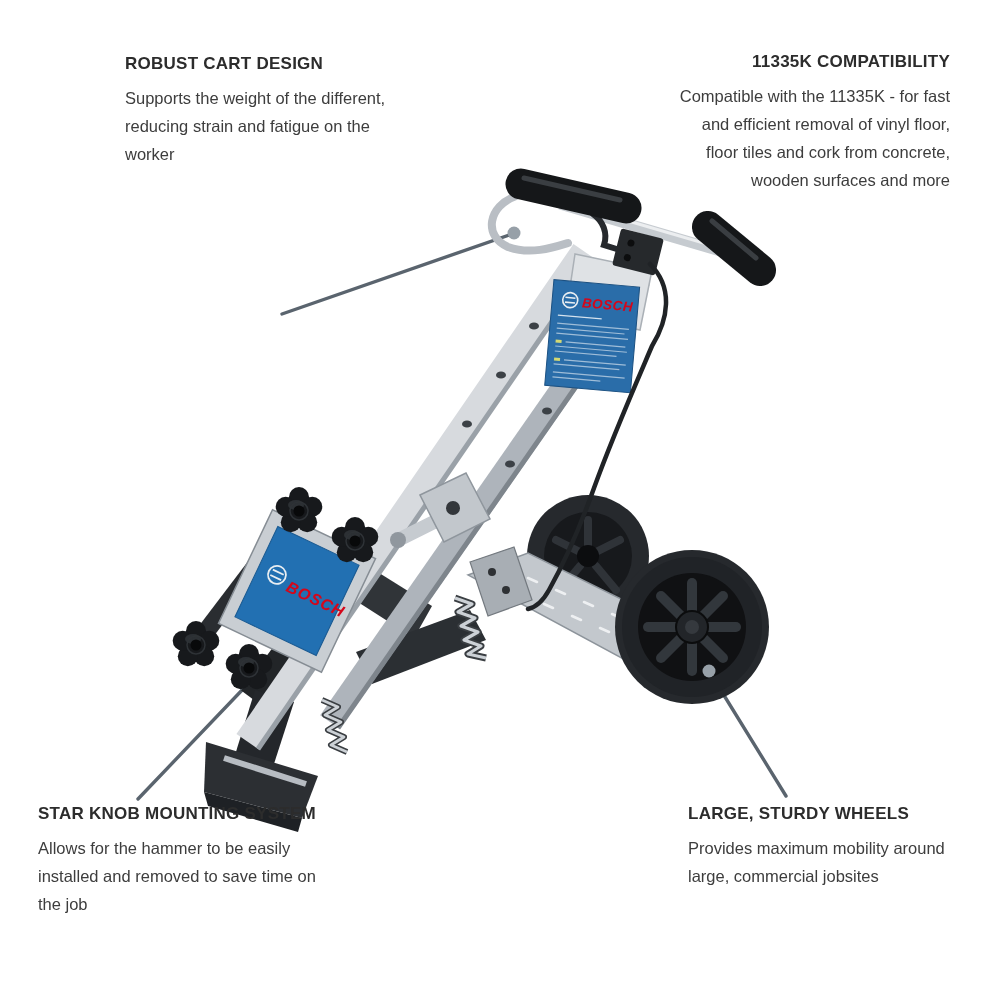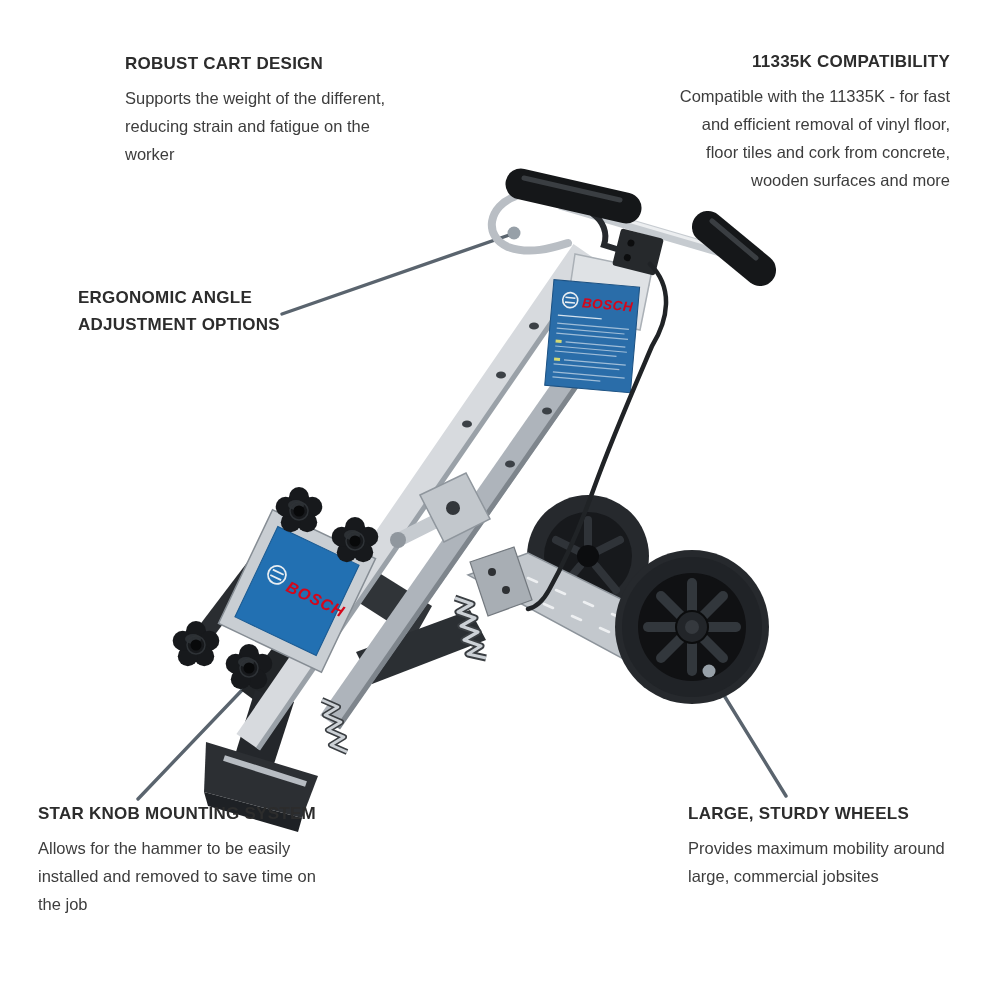--- a/index.html
+++ b/index.html
@@ -220,21 +220,20 @@
     <h3>ROBUST CART DESIGN</h3>
     <p>Supports the weight of the different, reducing strain and fatigue on the worker</p>
   </div>
 
   <div class="callout" id="co-compat">
     <h3>11335K COMPATIBILITY</h3>
     <p>Compatible with the 11335K - for fast and efficient removal of vinyl floor, floor tiles and cork from concrete, wooden surfaces and more</p>
   </div>
 
   <div class="callout" id="co-ergo">
-    <h3>ERGONOMIC ANGLE ADJUSTMENT OPTIONS</h3>
   </div>
 
   <div class="callout" id="co-wheels">
     <h3>LARGE, STURDY WHEELS</h3>
     <p>Provides maximum mobility around large, commercial jobsites</p>
   </div>
 
   <div class="callout" id="co-star">
     <h3>STAR KNOB MOUNTING SYSTEM</h3>
     <p>Allows for the hammer to be easily installed and removed to save time on the job</p>

